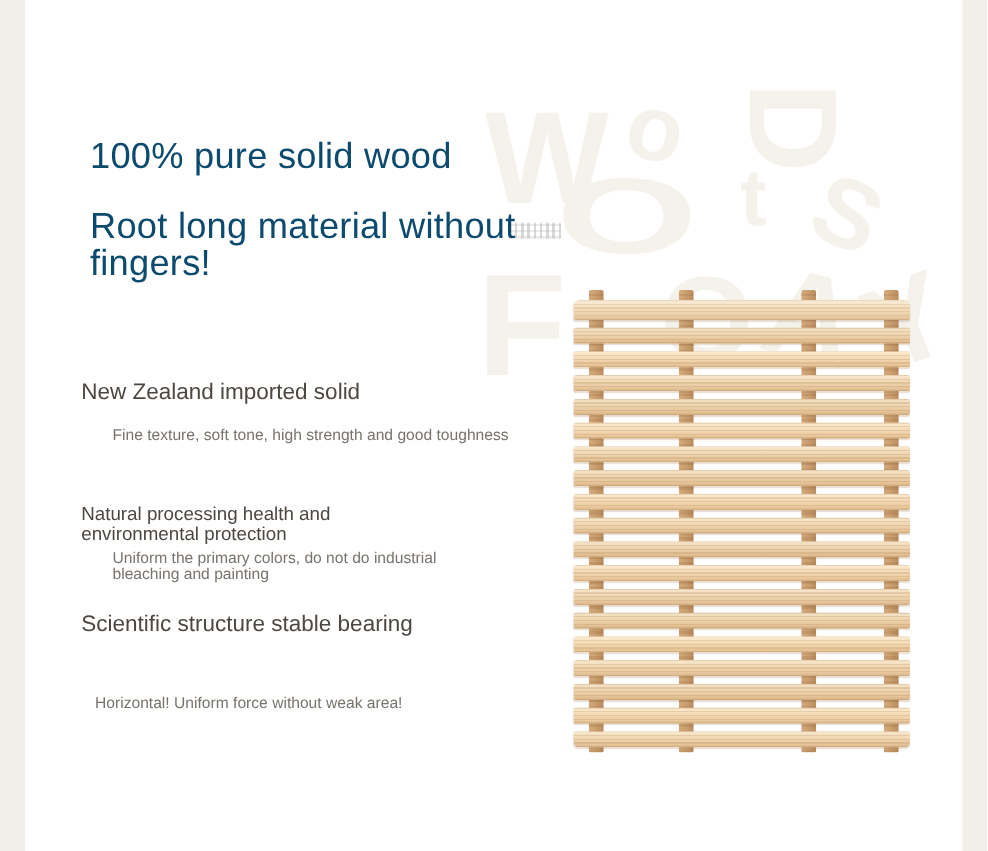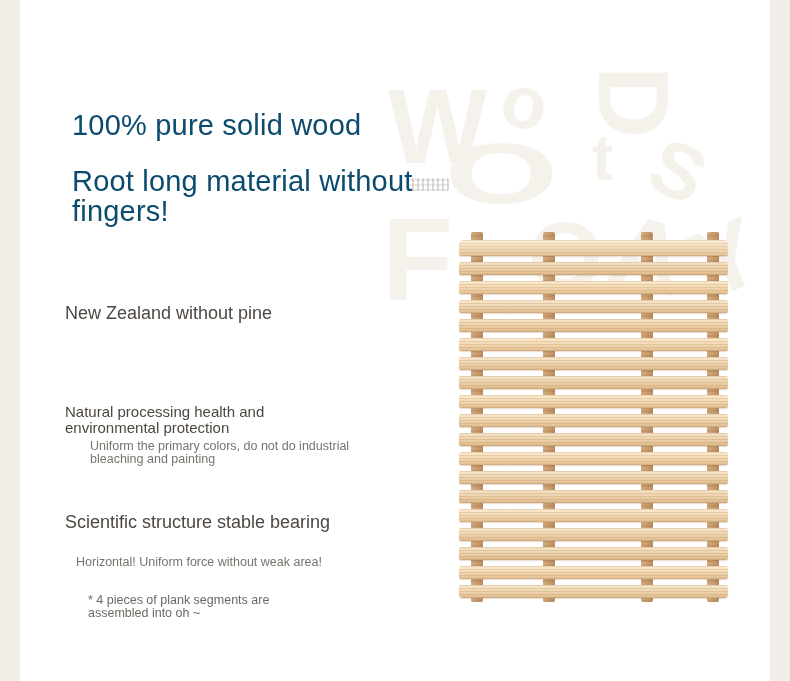--- a/index.html
+++ b/index.html
@@ -75,34 +75,34 @@
       <span class="wm" style="left: 694px; top: 210px; font-size: 96px; color: rgb(245, 242, 236); transform: rotate(-22deg) scaleX(1); transform-origin: center center;">Y</span>
     </div>
   <div class="scribble"></div>
 
   <div class="headline">
     <div class="h1">100% pure solid wood</div>
     <div class="h2">Root long material without fingers!</div>
   </div>
 
   <div class="feature" style="left:65px;top:304px;">
-    <div class="title">New Zealand without pine</div>
+    <div class="title">New Zealand imported solid</div>
   </div>
+  <div class="desc" style="left:90px;top:342px;width:340px;">Fine texture, soft tone, high strength and good toughness</div>
 
   <div class="feature small" style="left:65px;top:404px;">
     <div class="title">Natural processing health and environmental protection</div>
   </div>
   <div class="desc" style="left:90px;top:440px;width:302px;">Uniform the primary colors, do not do industrial bleaching and painting</div>
 
-  <div class="feature" style="left:65px;top:513px;">
+  <div class="feature" style="left:65px;top:490px;">
     <div class="title">Scientific structure stable bearing</div>
   </div>
   <div class="desc" style="left:76px;top:556px;width:260px;">Horizontal! Uniform force without weak area!</div>
 
-  <div class="footnote">* 4 pieces of plank segments are assembled into oh ~</div>
 
   <div class="slats" id="slat-assembly">
       <div class="rail" style="left: 12px;"></div>
       <div class="rail" style="left: 84px;"></div>
       <div class="rail" style="left: 182px;"></div>
       <div class="rail" style="left: 248px;"></div>
       <div class="slat  first"></div>
       <div class="slat tone-b"></div>
       <div class="slat tone-c"></div>
       <div class="slat "></div>

